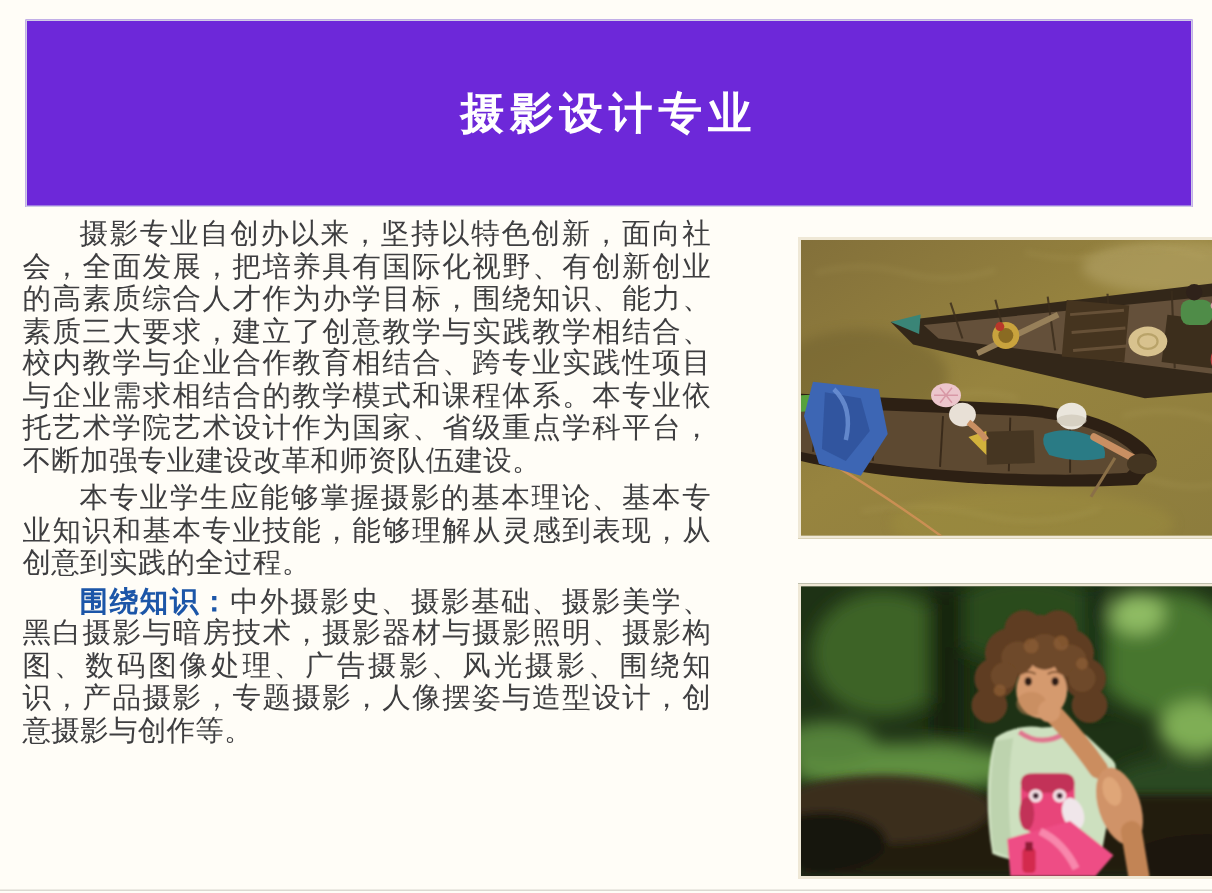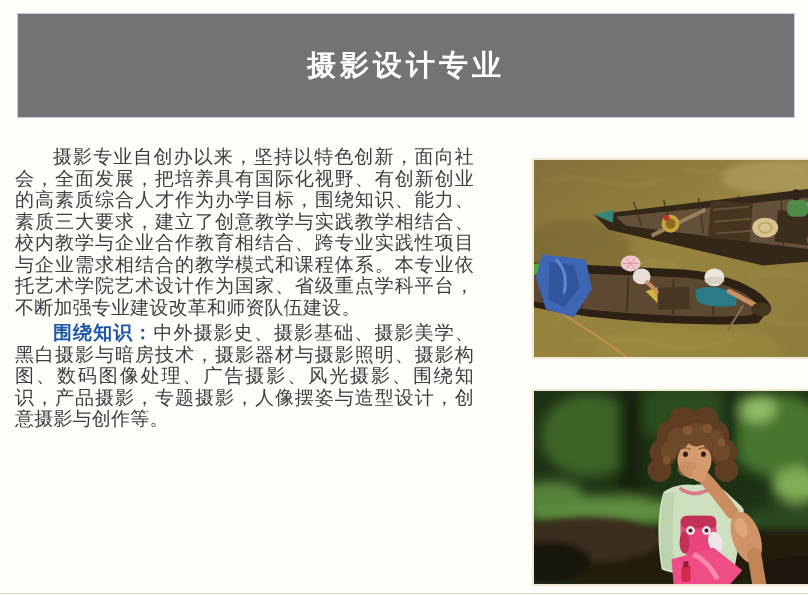--- a/index.html
+++ b/index.html
@@ -3,22 +3,22 @@
 <meta charset="utf-8">
 <style>
   html,body{margin:0;padding:0;}
   body{
     width:808px;height:595px;
     font-family:"Liberation Sans","DejaVu Sans",sans-serif;
     background:#fffdf7;
   }
   .page{position:relative;width:808px;height:595px;background:#fffdf7;overflow:hidden;}
   .banner{
-    position:absolute;left:17px;top:13px;width:778px;height:105px;
-    background:#737373;border:1px solid #cfcbe6;box-sizing:border-box;
+    position:absolute;left:17px;top:13px;width:778px;height:125px;
+    background:#6d28d9;border:1px solid #cfcbe6;box-sizing:border-box;
     display:flex;align-items:center;justify-content:center;
   }
   .banner .title{
     margin:0;color:#ffffff;font-size:29px;font-weight:bold;letter-spacing:4px;
   }
   .text-col{position:absolute;left:15px;top:146px;width:459px;}
   .para{
     margin:0 0 4px 0;font-size:19px;line-height:21.5px;color:#3e3e40;
     text-align:justify;text-indent:2em;letter-spacing:0.2px;
   }
@@ -36,20 +36,21 @@
 <body>
 
 <div class="page">
 
   <header class="banner">
     <h1 class="title">摄影设计专业</h1>
   </header>
 
   <main class="text-col">
     <p class="para"><span class="lead"></span><span>摄影专业自创办以来，坚持以特色创新，面向社会，全面发展，把培养具有国际化视野、有创新创业的高素质综合人才作为办学目标，围绕知识、能力、素质三大要求，建立了创意教学与实践教学相结合、校内教学与企业合作教育相结合、跨专业实践性项目与企业需求相结合的教学模式和课程体系。本专业依托艺术学院艺术设计作为国家、省级重点学科平台，不断加强专业建设改革和师资队伍建设。</span></p>
+    <p class="para"><span class="lead"></span><span>本专业学生应能够掌握摄影的基本理论、基本专业知识和基本专业技能，能够理解从灵感到表现，从创意到实践的全过程。</span></p>
     <p class="para"><span class="lead">围绕知识：</span><span>中外摄影史、摄影基础、摄影美学、黑白摄影与暗房技术，摄影器材与摄影照明、摄影构图、数码图像处理、广告摄影、风光摄影、围绕知识，产品摄影，专题摄影，人像摆姿与造型设计，创意摄影与创作等。</span></p>
   </main>
 
   <figure class="photo photo-top">
     <svg viewBox="0 0 300 198" preserveAspectRatio="none" aria-hidden="true">
       <defs>
         <linearGradient id="water" x1="0" y1="0" x2="1" y2="1">
           <stop offset="0" stop-color="#83703a"></stop>
           <stop offset="0.45" stop-color="#97843f"></stop>
           <stop offset="1" stop-color="#8c7c3d"></stop>

